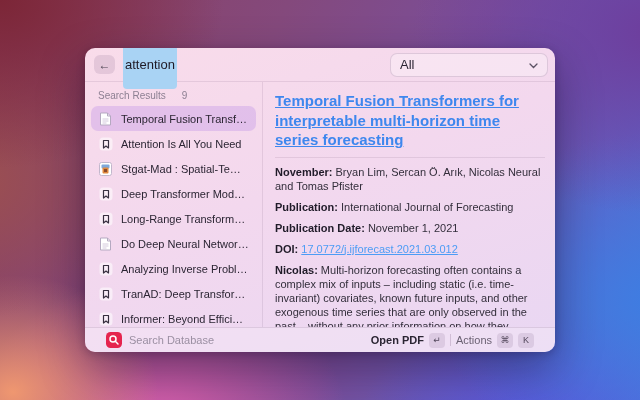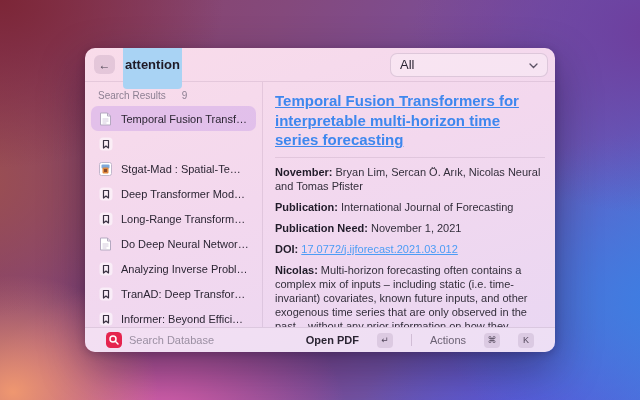--- a/index.html
+++ b/index.html
@@ -25,21 +25,21 @@
     box-shadow:0 18px 45px rgba(20,5,35,0.40), 0 2px 8px rgba(20,5,35,0.22);
     overflow:hidden;
     display:flex; flex-direction:column;
   }
   
   .hdr { height:34px; flex:0 0 34px; display:flex; align-items:center; padding:0 7px 0 9px;
          border-bottom:1px solid rgba(70,40,80,0.10); }
   .back { width:21px; height:19px; border-radius:6px; background:rgba(95,60,105,0.13);
           display:flex; align-items:center; justify-content:center;
           font-size:12px; color:#4c4352; cursor:default; }
-  .query { margin-left:8px; font-size:13px; font-weight:bold; color:#1f1a26;
+  .query { margin-left:8px; font-size:13px; font-weight:normal; color:#1f1a26;
            background:#a9d3f4; padding:17px 2px; border-radius:4px; }
   .dropdown { margin-left:auto; width:158px; height:24px; border-radius:7px;
               border:1px solid rgba(90,55,100,0.17); background:rgba(255,255,255,0.30);
               display:flex; align-items:center; padding:0 9px; font-size:13px; color:#2b2533; }
   .chev { margin-left:auto; color:#5c5264; }
   
   .bdy { flex:1; display:flex; min-height:0; }
   .sbar { width:178px; flex:0 0 178px; border-right:1px solid rgba(70,40,80,0.10);
           padding:5px 6px; overflow:hidden; }
   .sb-h { display:flex; align-items:center; gap:16px; padding:3px 7px 5px;
@@ -58,21 +58,21 @@
   .t-sep { border-bottom:1px solid rgba(70,40,80,0.10); margin:7px 0 7px; }
   .det p { margin-bottom:7px; }
   .det b { color:#201b29; }
   .doi-link { color:#4d9cf5; text-decoration:underline; }
   
   .ftr { flex:0 0 25px; height:25px; border-top:1px solid rgba(70,40,80,0.12);
          background:rgba(255,255,255,0.20);
          display:flex; align-items:center; padding:0 21px; gap:7px; font-size:11px; }
   .appic { width:16px; height:16px; flex:0 0 16px; }
   .ph { color:#9b8fa2; }
-  .f-right { margin-left:auto; display:flex; align-items:center; gap:18px; }
+  .f-right { margin-left:auto; display:flex; align-items:center; gap:5px; }
   .f-act { color:#2b2533; font-weight:bold; }
   .f-act2 { color:#6b6173; }
   .kbd { min-width:16px; height:15px; padding:0 3px; border-radius:4px;
          background:rgba(75,40,85,0.11); color:#53485c; font-size:9px;
          display:flex; align-items:center; justify-content:center; }
   .vdiv { width:1px; height:12px; background:rgba(70,40,80,0.18); }
 </style>
 </head>
 <body>
 
@@ -114,20 +114,21 @@
         <span class="lbl">Temporal Fusion Transformers f...</span>
       </div>
 
       <div class="item">
         <span class="ic">
           <svg width="14" height="14" viewBox="0 0 14 14">
               <rect x="0.5" y="0.5" width="13" height="13" rx="3.5" fill="rgba(255,255,255,0.55)"></rect>
               <path d="M4.5 3.5h5v7.5l-2.5-2-2.5 2z" fill="none" stroke="#372f3f" stroke-width="1.2" stroke-linejoin="round"></path>
             </svg>
         </span>
+        <span class="lbl">Attention Is All You Need</span>
       </div>
 
       <div class="item">
         <span class="ic">
           <svg width="13" height="14" viewBox="0 0 13 14">
               <rect x="0.5" y="0.5" width="12" height="13" rx="2" fill="#ffffff" stroke="#c2b7cc"></rect>
               <rect x="2.5" y="2.5" width="8" height="4" rx="1" fill="#7fa8d9"></rect>
               <rect x="3.5" y="5.5" width="6" height="6" rx="1" fill="#e0883c"></rect>
               <rect x="5" y="7" width="3" height="3" fill="#8a4a2a"></rect>
             </svg>
@@ -204,21 +205,21 @@
       <div class="t-sep"></div>
       <p>
         <b>November:</b>
         <span>Bryan Lim, Sercan Ö. Arık, Nicolas Neural and Tomas Pfister</span>
       </p>
       <p>
         <b>Publication:</b>
         <span>International Journal of Forecasting</span>
       </p>
       <p>
-        <b>Publication Need:</b>
+        <b>Publication Date:</b>
         <span>November 1, 2021</span>
       </p>
       <p>
         <b>DOI:</b>
         <a class="doi-link">17.0772/j.ijforecast.2021.03.012</a>
       </p>
       <p>
         <b>Nicolas:</b>
         <span>Multi-horizon forecasting often contains a complex mix of inputs – including static (i.e. time-invariant) covariates, known future inputs, and other exogenous time series that are only observed in the past – without any prior information on how they interact with the target. Several deep learning methods have been proposed, but they are typically ‘black-box’ models that do not shed light on how they use the full range of inputs present in practical scenarios. In this paper, we introduce</span>
       </p>

